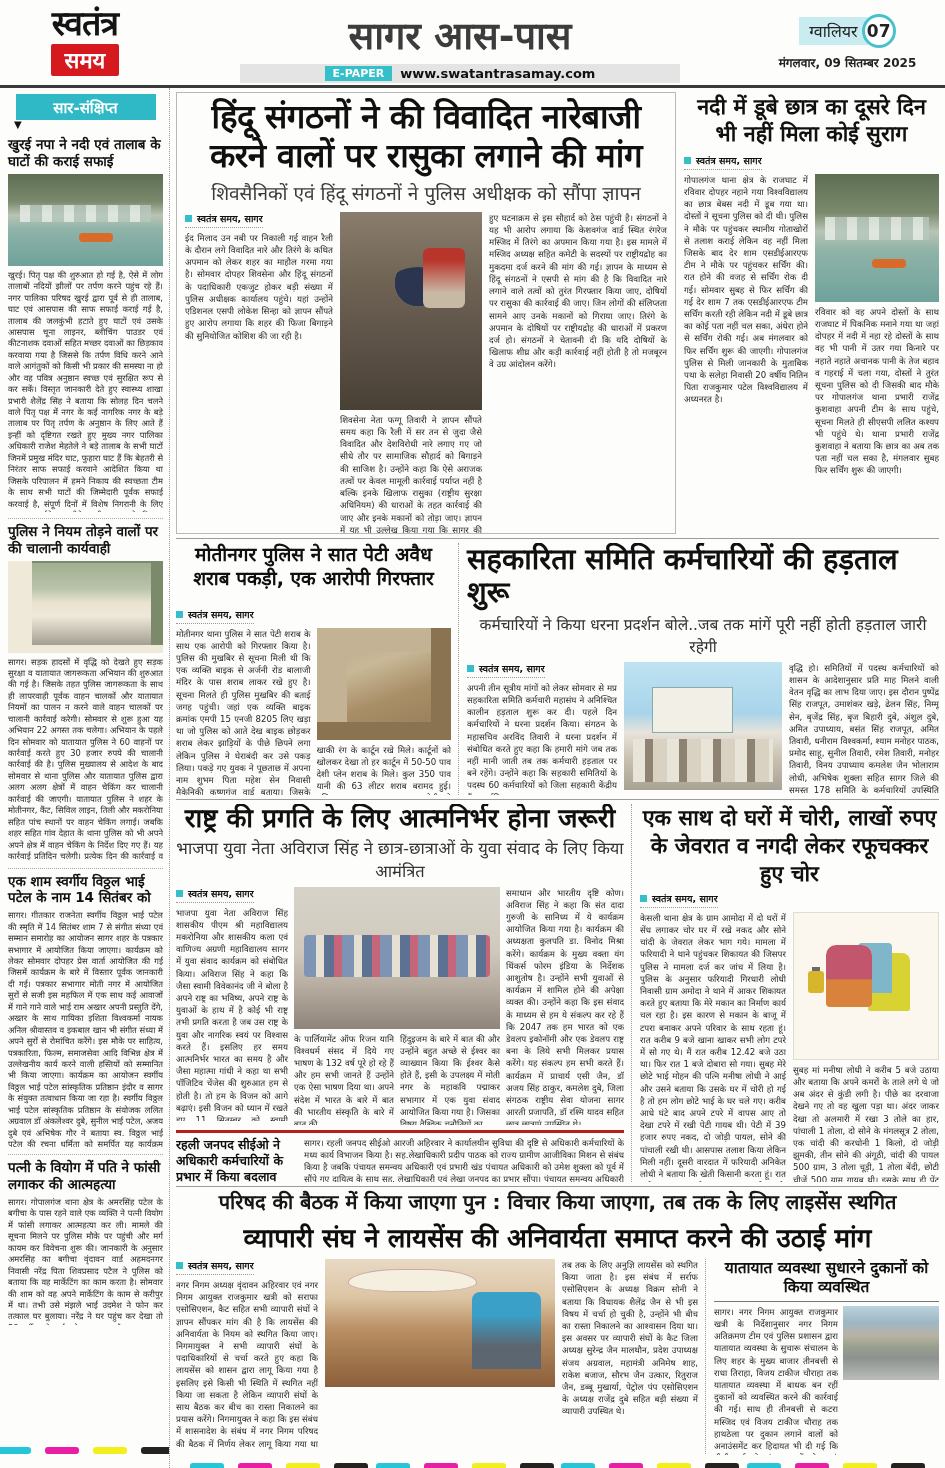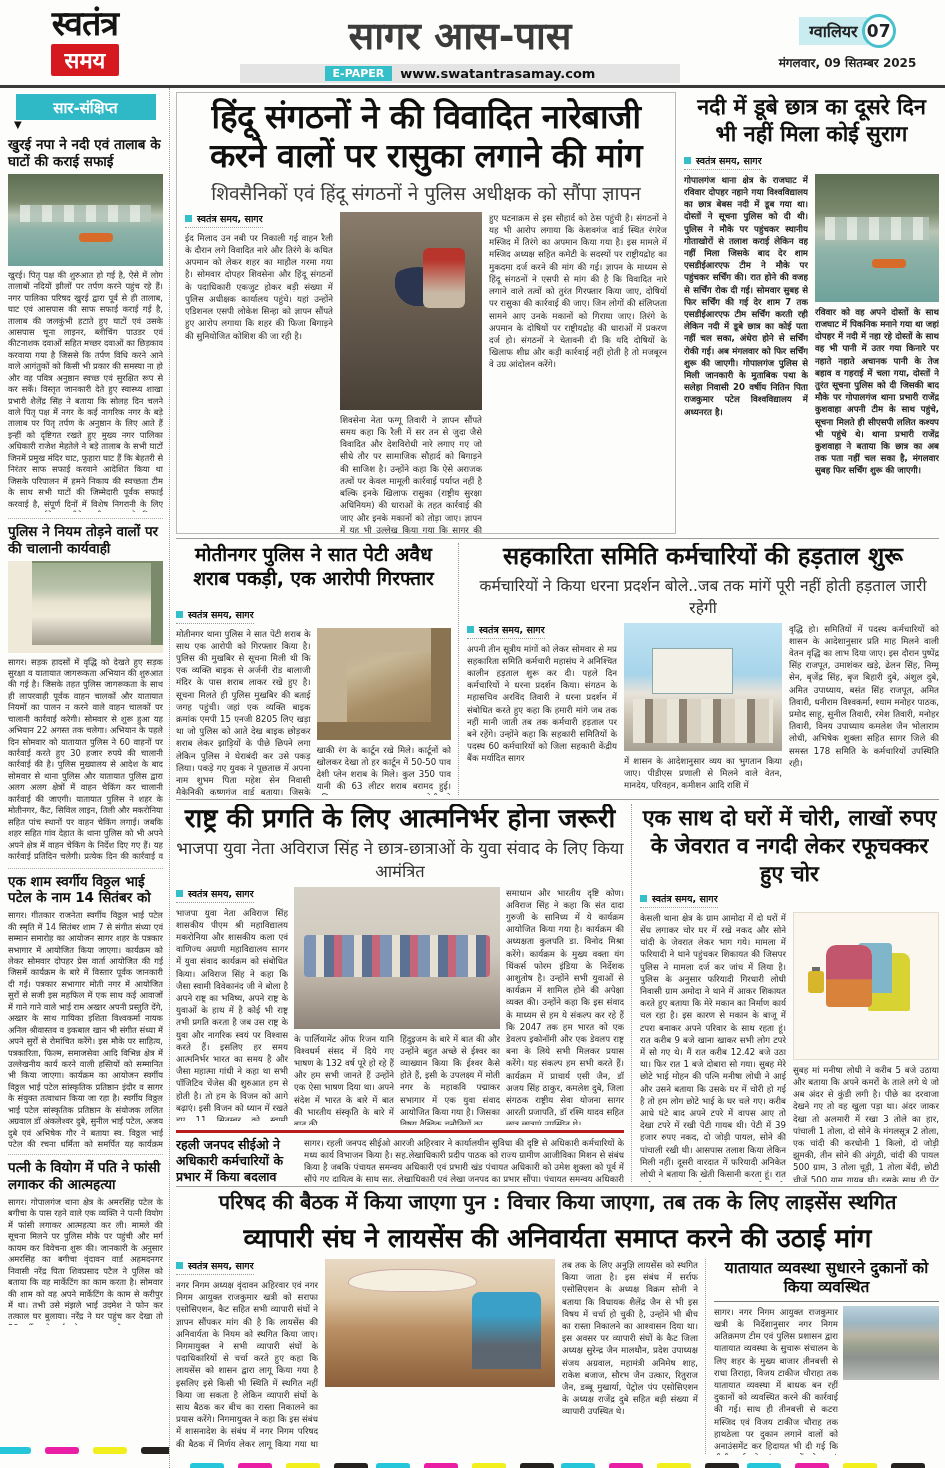--- a/index.html
+++ b/index.html
@@ -15,21 +15,21 @@
   .logo-bottom { display:inline-block; background:#d6191f; color:#fff; font-weight:bold;
                  font-size:22px; padding:0 14px 2px; margin-top:2px; border-radius:2px; }
   .head-center { flex:1; text-align:center; }
   .section-title { font-size:38px; font-weight:bold; color:#3c3c3c; margin-top:2px; }
   .epaper-strip { margin:4px auto 0; width:440px; background:#e4e4e4; display:flex;
                   align-items:center; justify-content:center; gap:8px; padding:2px 0; }
   .epaper-badge { background:#35bfc9; color:#fff; font-weight:bold; font-size:11px; padding:1px 8px; }
   .site-url { font-size:13px; font-weight:bold; color:#111; text-decoration:none; }
   .head-right { width:175px; text-align:center; padding-top:8px; }
   .edition-wrap { display:flex; align-items:center; justify-content:center; gap:0; }
-  .edition { background:#c9ecf1; font-weight:bold; font-size:16px; color:#222; padding:3px 10px; }
+  .edition { background:#c9ecf1; font-weight:normal; font-size:16px; color:#222; padding:3px 10px; }
   .page-no { width:34px; height:34px; border:3px solid #49c1cd; border-radius:50%;
              background:#fff; font-size:17px; font-weight:bold; line-height:28px; margin-left:-6px; }
   .date-line { font-size:12px; font-weight:bold; color:#222; margin-top:6px; }
 
   
   .content { display:flex; height:1380px; }
   aside.sidebar { width:170px; border-right:1px dotted #999; padding:6px 6px 0 8px; overflow:hidden;
                   display:flex; flex-direction:column; }
   main { flex:1; padding:4px 6px 0 6px; overflow:hidden; }
 
@@ -69,34 +69,34 @@
   .ph-lead:after { content:""; position:absolute; right:12%; top:18%; width:42px; height:60px;
     background:linear-gradient(180deg,#b8352b 20%, #c8b9a5 75%); border-radius:6px; }
   .ph-drown { height:128px;
     background:linear-gradient(180deg,#5d6e52 0%,#7b8a6d 30%,#b9c4b4 45%,#8fb3a8 60%,#6fa29b 100%); position:relative; }
   .ph-drown:before { content:""; position:absolute; left:8%; top:34%; width:84%; height:18%;
     background:repeating-linear-gradient(90deg,#e8efe9 0 10px,#b7c9bd 10px 22px); opacity:.8; }
   .ph-drown:after { content:""; position:absolute; left:46%; bottom:26%; width:34px; height:9px;
     background:#d86a2a; border-radius:4px; }
   .drown { flex:1; padding:0 0 0 8px; overflow:hidden; }
   .drown h2 { font-size:21.5px; line-height:1.25; text-align:center; margin:2px 0 6px; }
-  .drown-grid { display:grid; grid-template-columns:1fr 1fr; gap:7px;font-weight:bold; }
+  .drown-grid { display:grid; grid-template-columns:1fr 1fr; gap:7px; }
 
   .hrule { border-top:1px solid #9c9c9c; margin:4px 0; }
 
   
   .mid-band { height:252px; }
   .liquor { width:283px; padding-right:7px; border-right:1px dotted #999; overflow:hidden; }
   .liquor h2 { font-size:19px; line-height:1.25; text-align:center; margin-bottom:17px; }
   .liquor-grid { display:grid; grid-template-columns:1fr 1fr; gap:6px; }
   .ph-liquor { height:112px;
     background:linear-gradient(160deg,#b4a58c 0%,#c8b897 35%,#a98f68 60%,#937a55 100%);
     box-shadow:inset -20px -18px 0 #8a7350, inset 30px 24px 0 #c3b294; }
   .strike { flex:1; padding-left:8px; overflow:hidden; }
-  .strike h2 { font-size:24px; line-height:1.15; text-align:center; }
+  .strike h2 { font-size:29px; line-height:1.15; }
   .strike .subhead { font-size:15.5px; color:#333; text-align:center; margin:3px 0 5px; font-weight:normal; }
   .strike-grid { display:grid; grid-template-columns:150px 1fr 150px; gap:7px; }
   .ph-strike { height:128px;
     background:linear-gradient(180deg,#bfe3f2 0%,#a8d4ea 40%,#e8e3da 55%,#c9c2b2 75%,#a8a294 100%); position:relative; }
   .ph-strike:before { content:""; position:absolute; left:18%; top:20%; width:50%; height:34%;
     background:#f2efe6; border:1px solid #8aa; }
   .ph-strike:after { content:""; position:absolute; left:6%; bottom:6%; width:88%; height:34%;
     background:repeating-linear-gradient(90deg,#e9e4d8 0 12px,#8e8372 12px 20px,#d9d2c2 20px 34px); }
 
   

